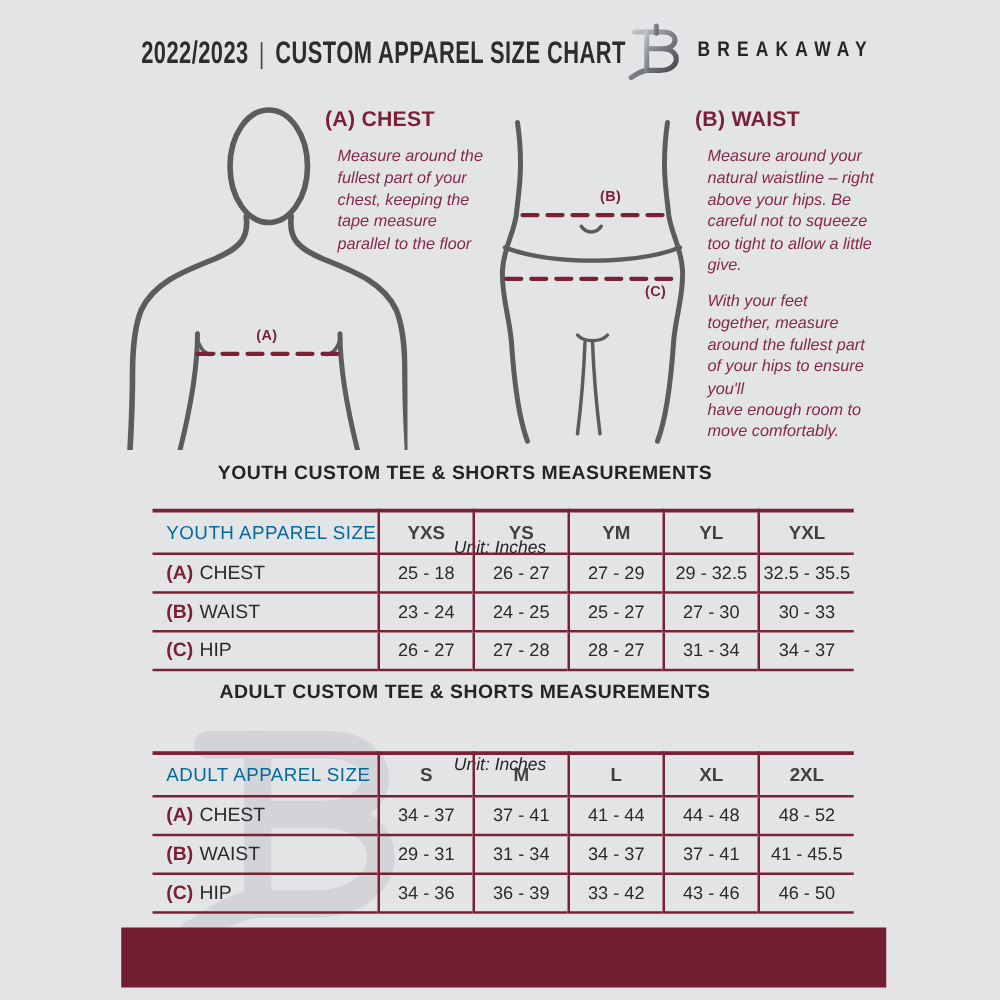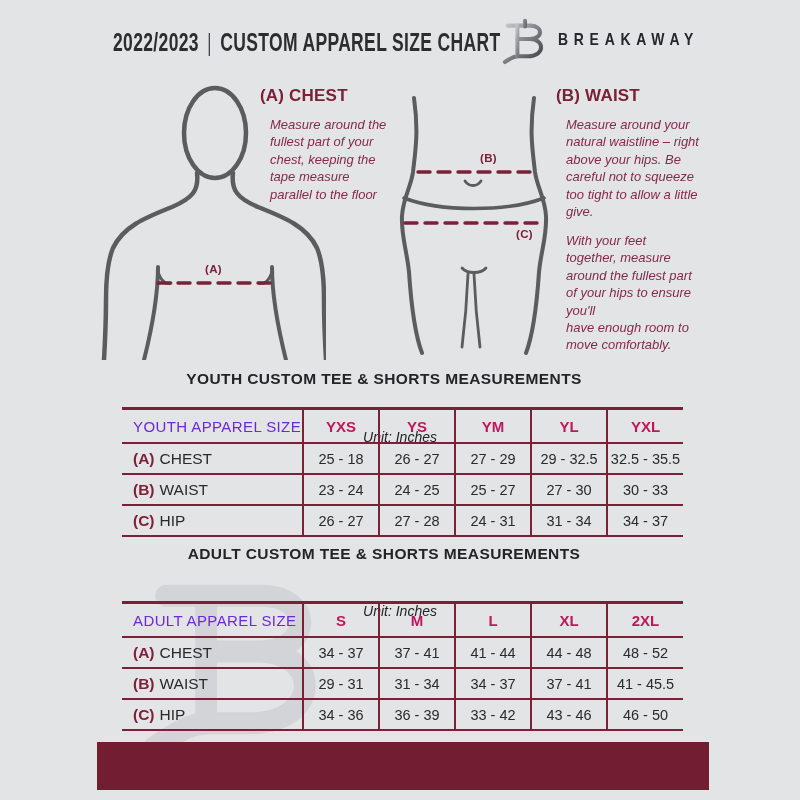--- a/index.html
+++ b/index.html
@@ -37,40 +37,40 @@
   .lbl-c{left:516px;top:228px;}
   
   .inst{position:absolute;}
   .inst h3{margin:0 0 9px 0;font-size:17px;font-weight:bold;color:#7c2038;letter-spacing:.2px;}
   .inst p{margin:10px;font-size:13px;font-style:italic;line-height:1.34;color:#85284238;
           color:#85284a;white-space:pre-line;}
   .inst-a{left:260px;top:86px;width:140px;}
   .inst-b{left:556px;top:86px;width:154px;}
   .inst-c{left:556px;top:222px;width:148px;}
   
-  .tbl-title{position:absolute;left:16px;width:736px;text-align:center;
+  .tbl-title{position:absolute;left:4px;width:736px;text-align:center;
              font-size:15.5px;font-weight:bold;letter-spacing:.4px;color:#242427;}
   .tbl-unit{position:absolute;left:0;width:800px;text-align:center;
             font-size:14px;font-style:italic;color:#242427;margin-top:40px;}
   .yt-title{top:370px;} .yt-unit{top:389px;}
   .ad-title{top:545px;} .ad-unit{top:563px;}
   
   table.size-table{
     position:absolute;left:122px;width:561px;border-collapse:collapse;table-layout:fixed;
     border-top:3px solid #7c2038;border-bottom:2px solid #7c2038;
   }
   .yt-table{top:407px;} .ad-table{top:586px;margin-top:15px;}
   .size-table thead tr{border-bottom:2px solid #7c2038;}
   .size-table tbody tr + tr{border-top:2px solid #7c2038;}
   .size-table th:not(:first-child),.size-table td:not(:first-child){border-left:2px solid #7c2038;}
-  .size-table th{height:32px;font-size:15px;font-weight:bold;color:#be185d;text-align:center;padding:0;}
+  .size-table th{height:32px;font-size:15px;font-weight:bold;color:#404040;text-align:center;padding:0;}
   .size-table td{height:29px;font-size:14.5px;color:#2a2a2d;text-align:center;padding:0;}
   .size-table th.col-label{
     text-align:left;padding-left:11px;font-weight:normal;font-size:15px;
-    letter-spacing:.4px;color:#6d28d9;
+    letter-spacing:.4px;color:#0369a1;
   }
   .size-table td.row-label{text-align:left;padding-left:11px;font-size:15.5px;}
   .size-table td.row-label .pfx{color:#7c2038;font-weight:bold;margin-right:5px;}
   
   .footer-bar{position:absolute;left:97px;top:742px;width:612px;height:48px;background:#731d32;}
 </style>
 </head>
 <body>
 
 <div class="page">
@@ -177,21 +177,21 @@
         <td>23 - 24</td>
         <td>24 - 25</td>
         <td>25 - 27</td>
         <td>27 - 30</td>
         <td>30 - 33</td>
       </tr>
       <tr>
         <td class="row-label"><span class="pfx">(C)</span><span>HIP</span></td>
         <td>26 - 27</td>
         <td>27 - 28</td>
-        <td>24 - 31</td>
+        <td>28 - 27</td>
         <td>31 - 34</td>
         <td>34 - 37</td>
       </tr>
     </tbody>
   </table>
 
   <div class="tbl-title ad-title">ADULT CUSTOM TEE &amp; SHORTS MEASUREMENTS</div>
   <div class="tbl-unit ad-unit">Unit: Inches</div>
 
   <table class="size-table ad-table">

